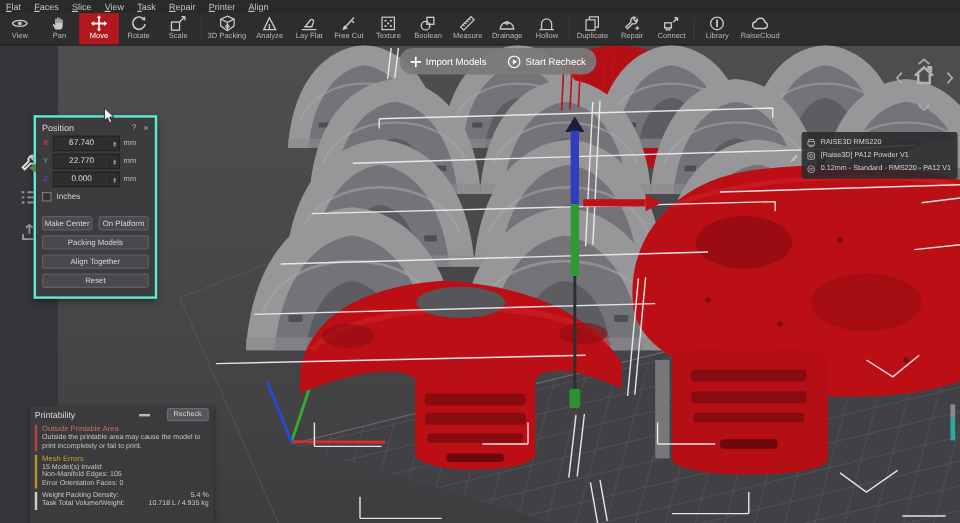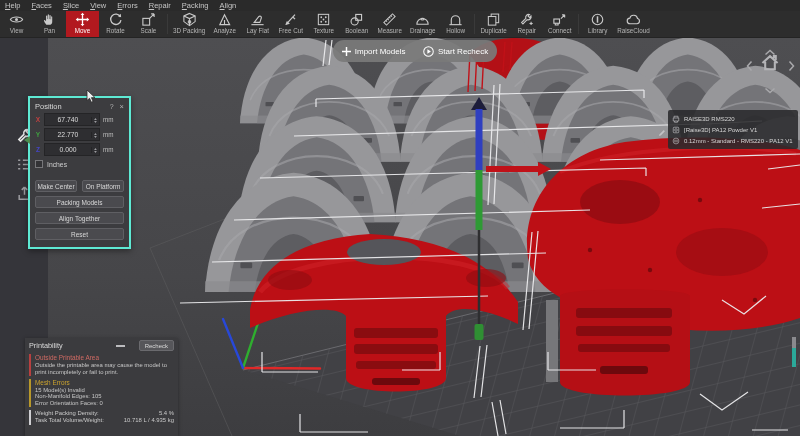--- a/index.html
+++ b/index.html
@@ -85,27 +85,27 @@
   .edgebar .g{width:4px;height:11px;background:#8a8a8e;}
   .edgebar .t{width:4px;height:19px;background:#2ba99a;}
   .cursor{position:absolute;left:86px;top:89px;z-index:9;}
 </style>
 </head>
 <body>
 
 <div class="app">
 
   <div class="menubar">
-    <span class="mitem">Help</span>
+    <span class="mitem">Flat</span>
     <span class="mitem">Faces</span>
     <span class="mitem">Slice</span>
     <span class="mitem">View</span>
-    <span class="mitem">Errors</span>
+    <span class="mitem">Task</span>
     <span class="mitem">Repair</span>
-    <span class="mitem">Packing</span>
+    <span class="mitem">Printer</span>
     <span class="mitem">Align</span>
   </div>
 
   <div class="toolbar">
     <div class="titem">
       <span class="ticon">
           <svg width="15" height="15" viewBox="0 0 16 16" fill="none" stroke="#c9c9c9" stroke-width="1.2">
             <path d="M1.5 8c2-3.5 11-3.5 13 0-2 3.5-11 3.5-13 0z"></path>
             <circle cx="8" cy="8" r="1.6" fill="#c9c9c9" stroke="none"></circle>
           </svg>

